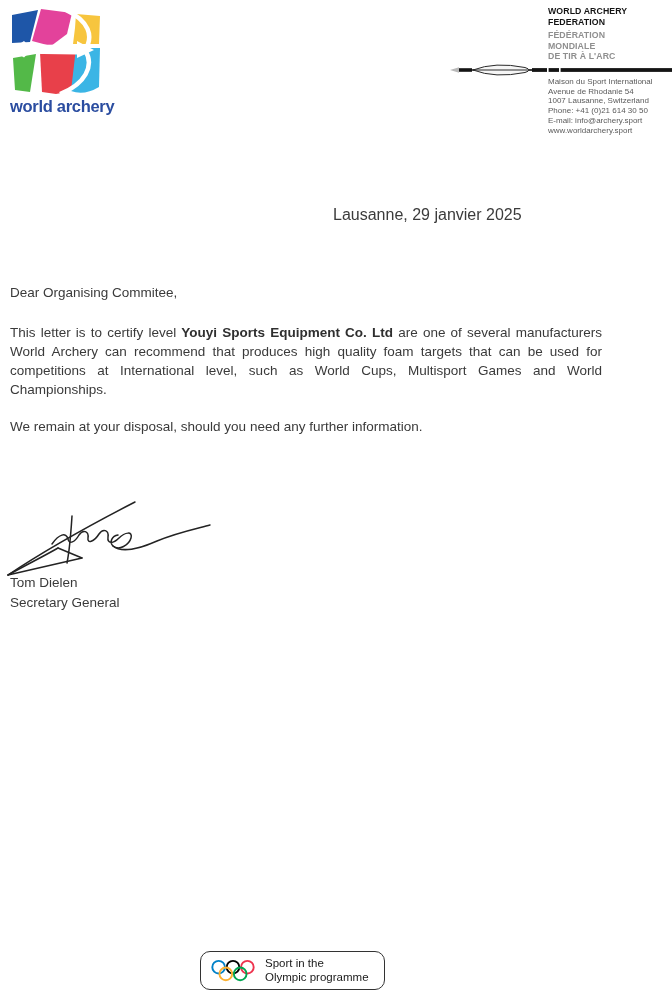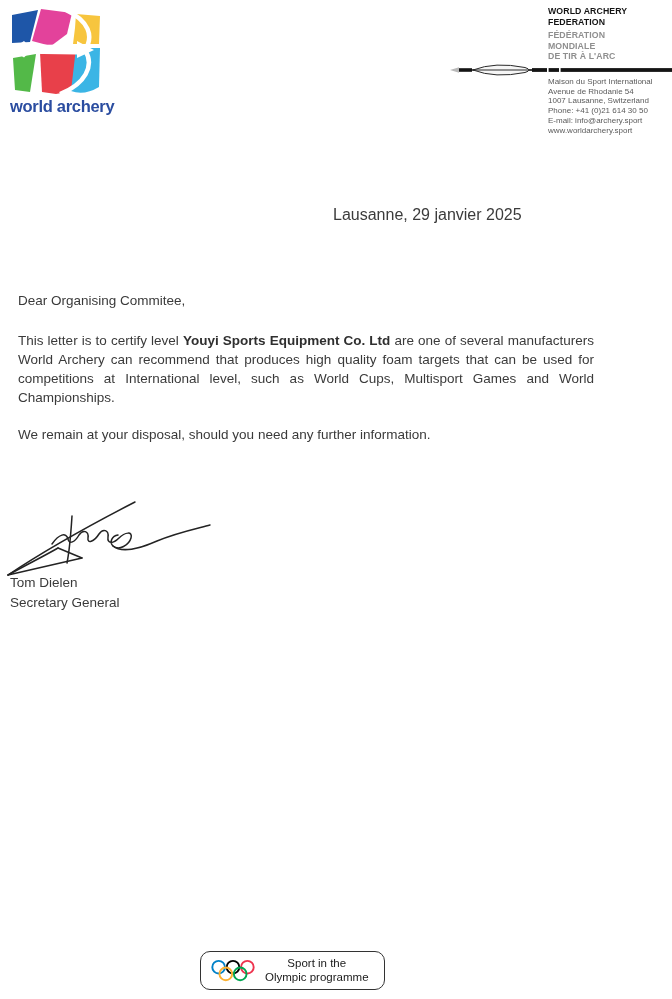--- a/index.html
+++ b/index.html
@@ -34,39 +34,38 @@
   }
   
   .dateline{
     position:absolute;left:333px;top:206px;
     font-size:16px;color:#3b3b3b;
   }
   .letter-body{
     position:absolute;left:10px;top:283px;width:592px;
     font-size:13.5px;line-height:19px;color:#3a3a3a;
   }
-  .letter-body p{margin:8px;}
+  .letter-body p{margin:0;}
   .salutation{margin-bottom:21px !important;}
   .para{text-align:justify;margin-bottom:18px !important;}
   .para b{color:#2f2f2f;}
   .closing{margin-bottom:19px !important;}
   .signature-svg{position:absolute;left:2px;top:485px;}
   .signer-block{
     position:absolute;left:10px;top:573px;
     font-size:13.5px;line-height:19.5px;color:#3a3a3a;
   }
   
   .olympic-badge{
     position:absolute;left:200px;top:951px;
     width:185px;height:39px;
     border:1px solid #333;border-radius:10px;
     display:flex;align-items:center;
     box-sizing:border-box;
     background:#fff;
-    text-align:center;
   }
   .rings-svg{margin-left:9px;flex:0 0 auto;}
   .badge-text{
     margin-left:9px;
     font-size:11.5px;line-height:13.5px;color:#1a1a1a;
   }
 </style>
 </head>
 <body>
 

